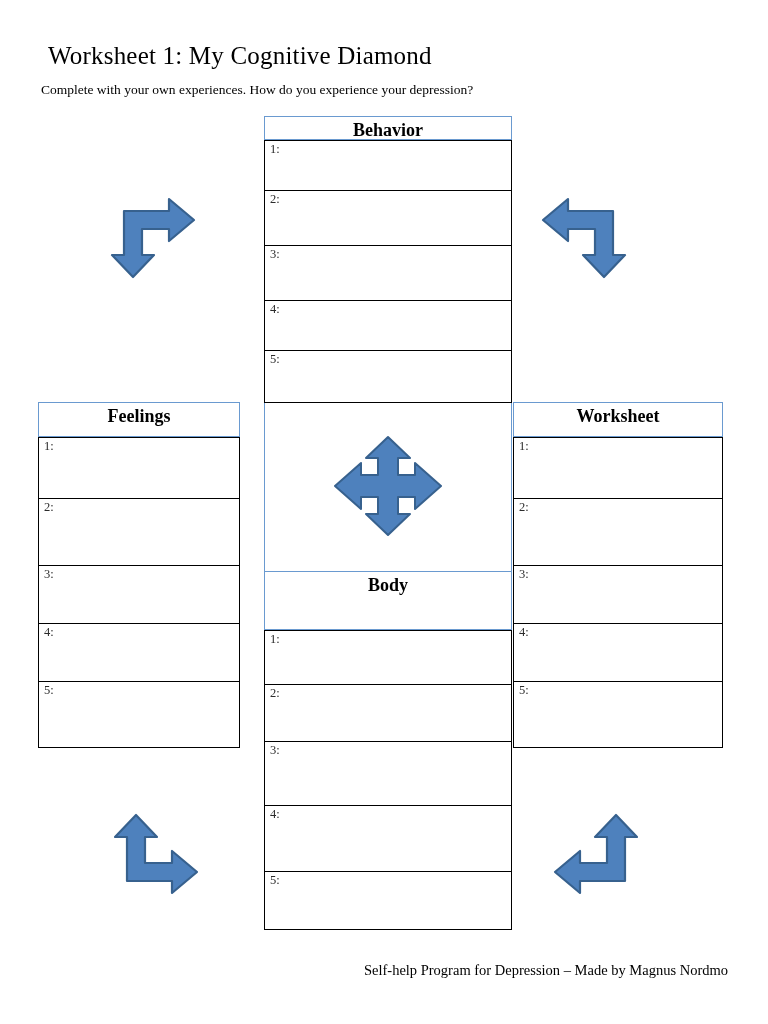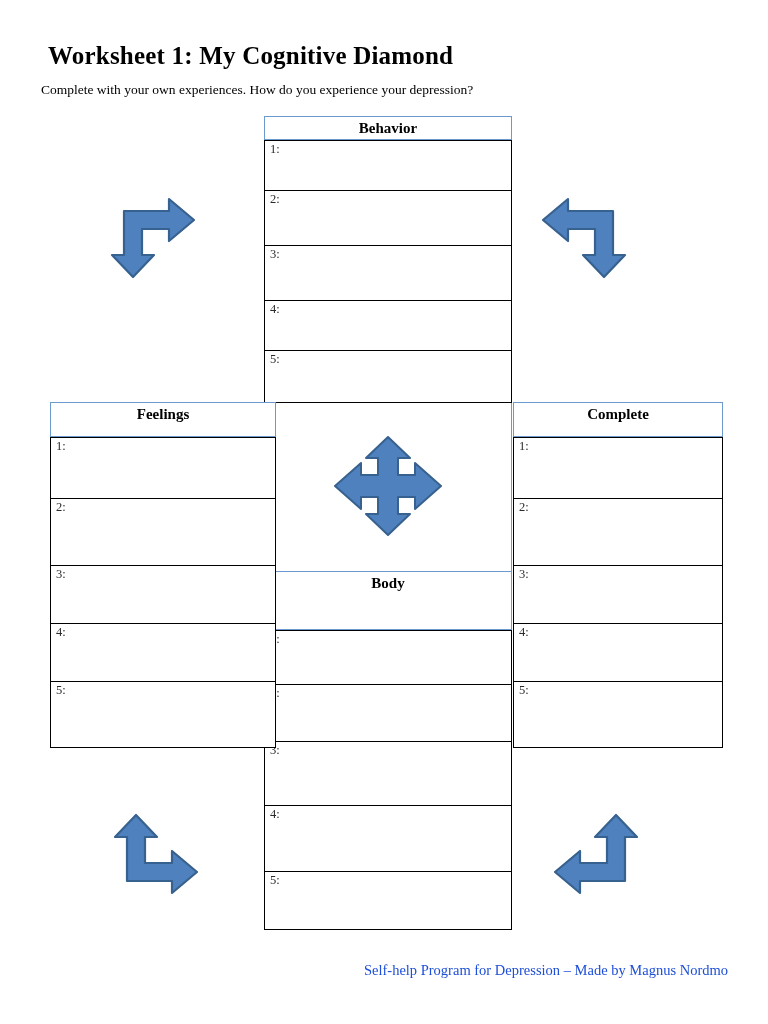--- a/index.html
+++ b/index.html
@@ -15,21 +15,21 @@
     font-family: "Liberation Serif", "DejaVu Serif", serif;
     color: #000000;
   }
 
   
   .page-title {
     position: absolute;
     left: 48px;
     top: 42px;
     font-size: 25px;
-    font-weight: bold;
+    font-weight: normal;
     letter-spacing: 0.2px;
     line-height: 1.1;
     white-space: nowrap;
   }
   .page-subtitle {
     position: absolute;
     left: 41px;
     top: 82px;
     font-size: 13.5px;
     line-height: 1.2;
@@ -39,21 +39,21 @@
   
   .panel {
     position: absolute;
     box-sizing: border-box;
   }
   .panel-header {
     box-sizing: border-box;
     border: 1px solid #6A9AD0;
     text-align: center;
     font-weight: bold;
-    font-size: 15px;
+    font-size: 18px;
     background: #ffffff;
     position: relative;
   }
   .panel-header .hdr-text {
     position: absolute;
     left: 0;
     right: 0;
     top: 3px;
     text-align: center;
   }
@@ -95,21 +95,21 @@
   .arrow svg { display: block; }
 
   
   .footer-note {
     position: absolute;
     left: 0;
     right: 40px;
     top: 962px;
     text-align: right;
     font-size: 14.5px;
-    color: #1d4ed8;
+    color: #000000;
     white-space: nowrap;
   }
 </style>
 </head>
 <body>
 
 <div class="page-title">Worksheet 1: My Cognitive Diamond</div>
 
 <div class="page-subtitle">Complete with your own experiences. How do you experience your depression?</div>
 
@@ -160,21 +160,21 @@
     </div>
     <div class="row-cell" style="height:66px;">
       <span class="num">4:</span>
     </div>
     <div class="row-cell" style="height:58px;">
       <span class="num">5:</span>
     </div>
   </div>
 </div>
 
-<div class="panel" style="left:50px; top:402px; width:226px;">
+<div class="panel" style="left:38px; top:402px; width:202px;">
   <div class="panel-header" style="height:35px;">
     <span class="hdr-text">Feelings</span>
   </div>
   <div class="panel-rows">
     <div class="row-cell first" style="height:62px;">
       <span class="num">1:</span>
     </div>
     <div class="row-cell" style="height:67px;">
       <span class="num">2:</span>
     </div>
@@ -185,21 +185,21 @@
       <span class="num">4:</span>
     </div>
     <div class="row-cell" style="height:66px;">
       <span class="num">5:</span>
     </div>
   </div>
 </div>
 
 <div class="panel" style="left:513px; top:402px; width:210px;">
   <div class="panel-header" style="height:35px;">
-    <span class="hdr-text">Complete</span>
+    <span class="hdr-text">Worksheet</span>
   </div>
   <div class="panel-rows">
     <div class="row-cell first" style="height:62px;">
       <span class="num">1:</span>
     </div>
     <div class="row-cell" style="height:67px;">
       <span class="num">2:</span>
     </div>
     <div class="row-cell" style="height:58px;">
       <span class="num">3:</span>

